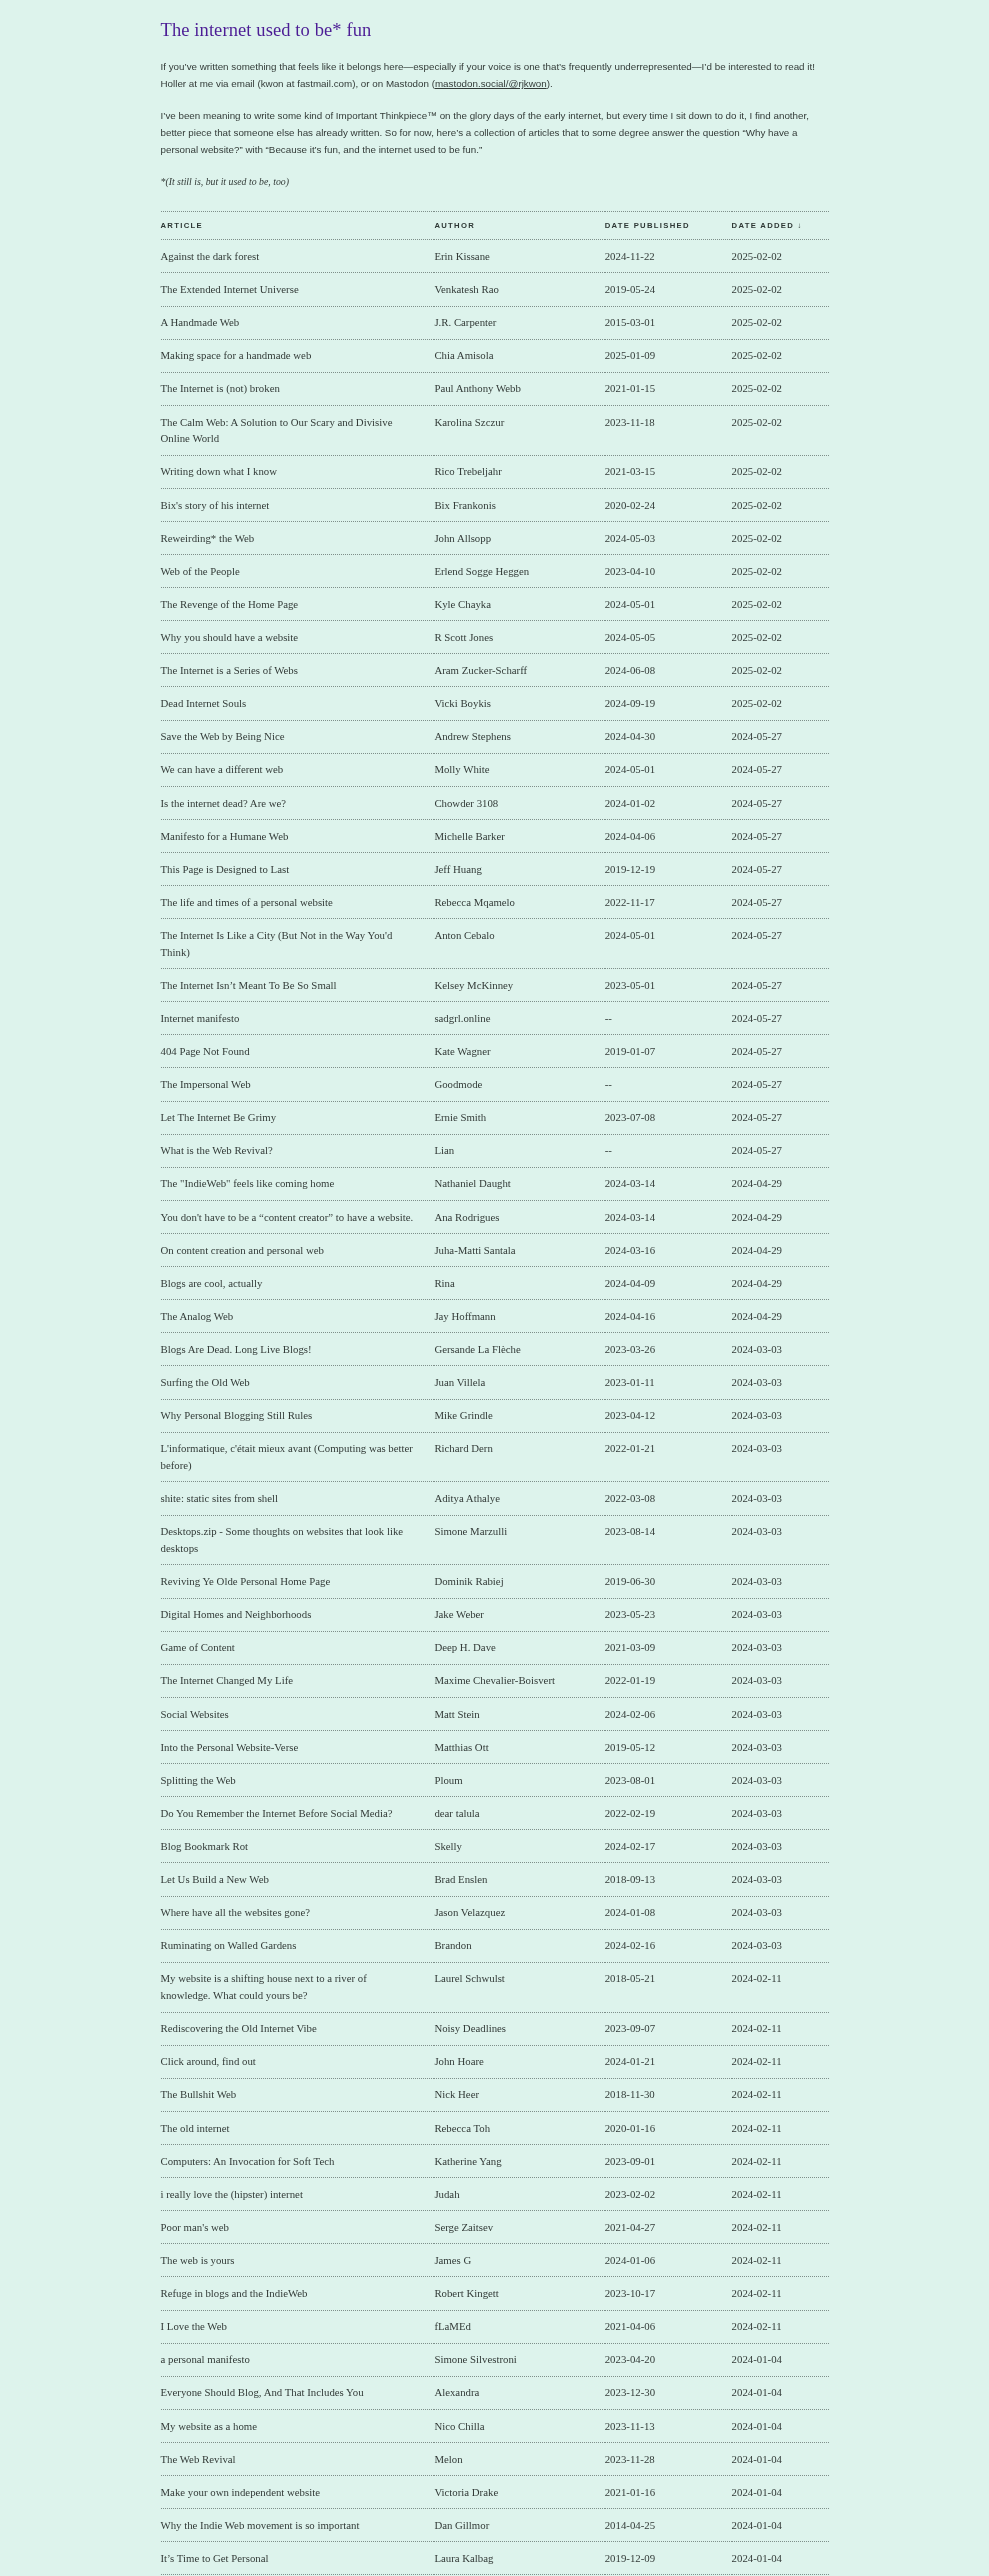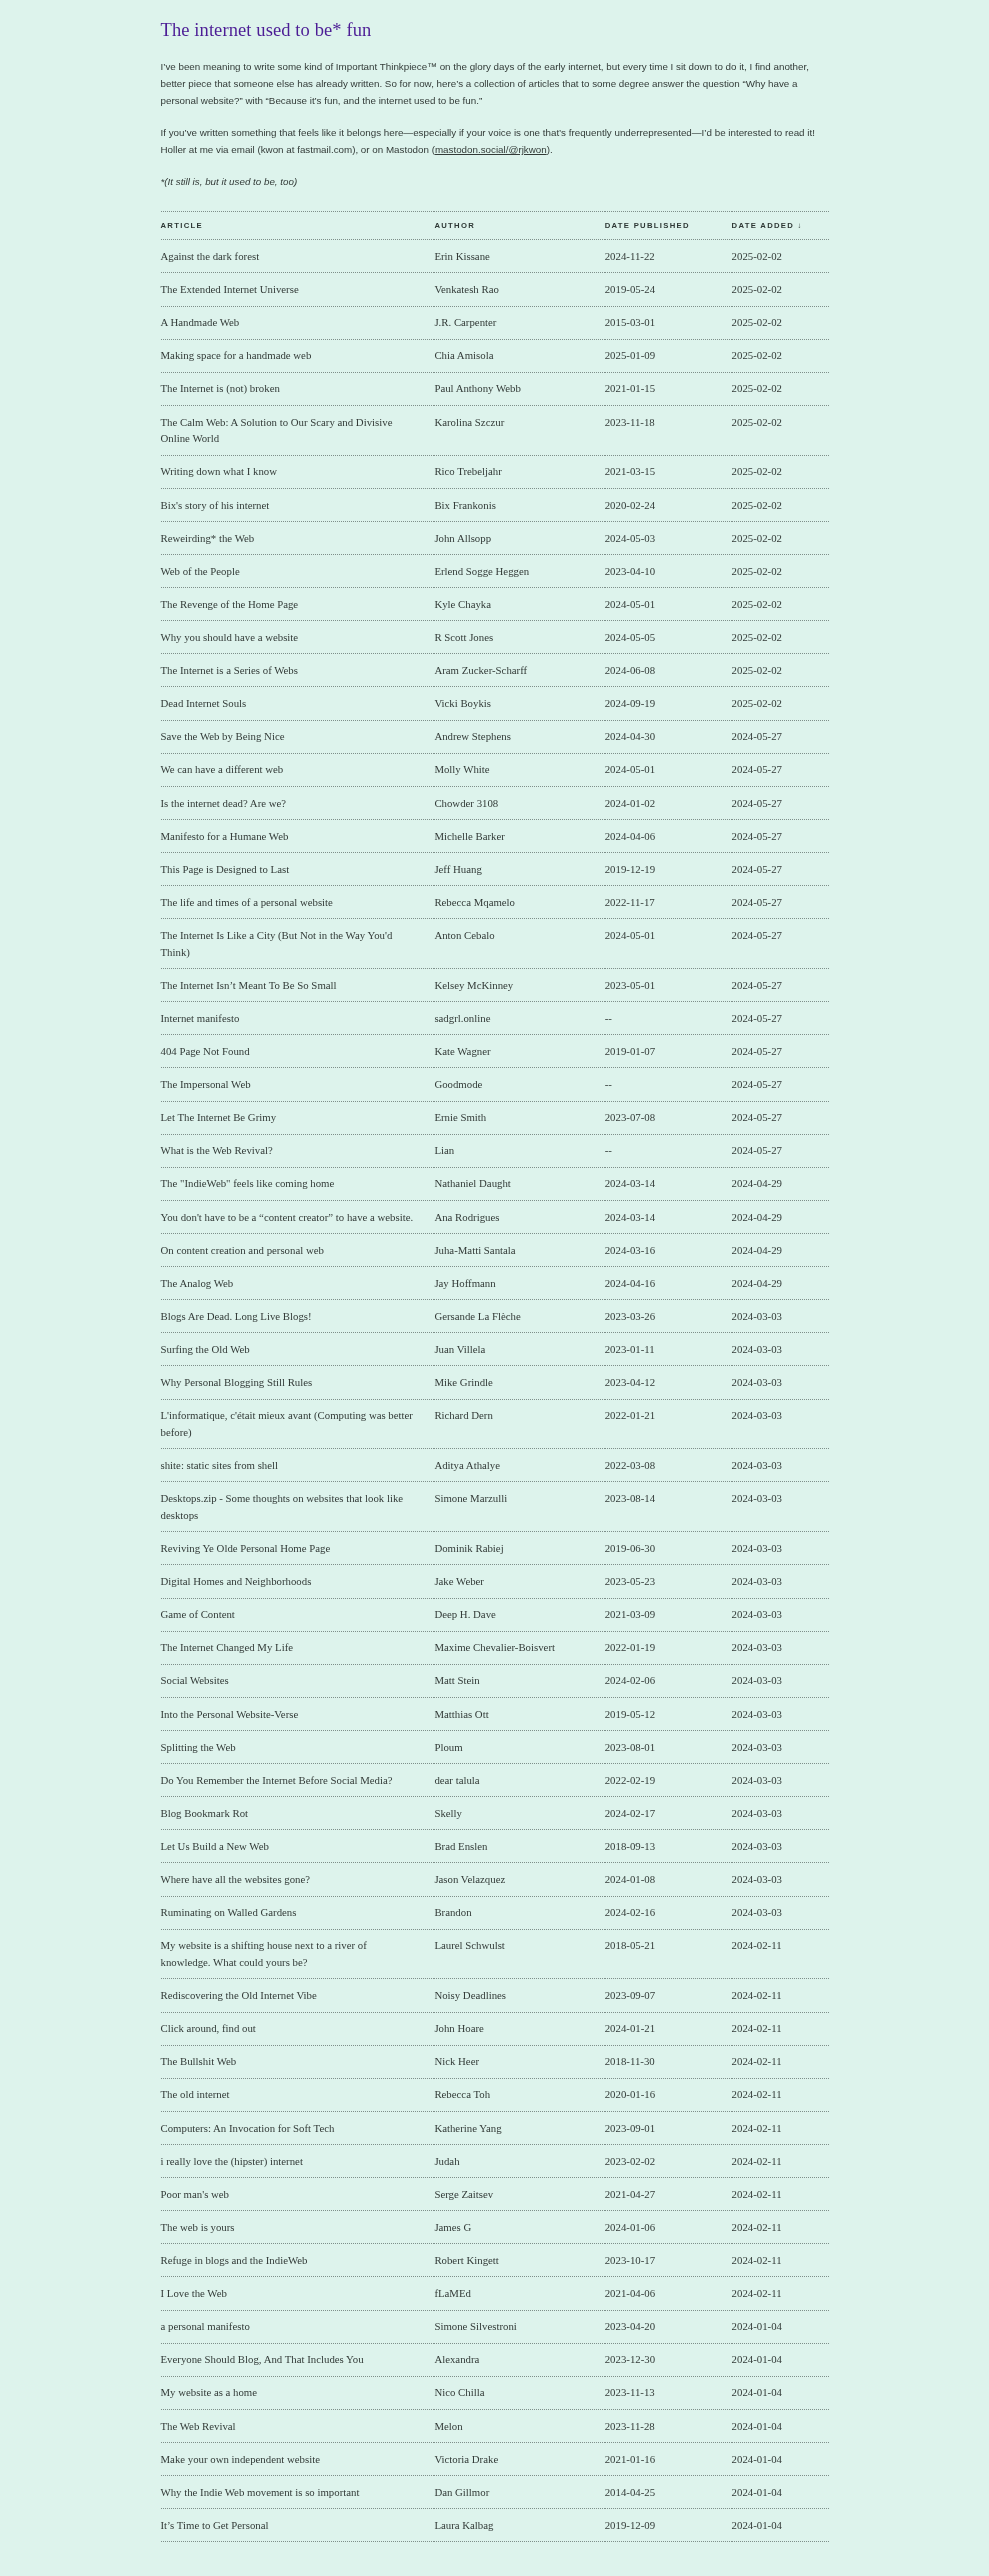--- a/index.html
+++ b/index.html
@@ -24,20 +24,21 @@
     letter-spacing: 0.1px;
   }
   .intro p {
     font-size: 9.8px;
     line-height: 1.72;
     margin: 0 0 15.5px 0;
   }
   .intro .footnote {
     font-style: italic;
     margin-bottom: 19.6px;
+    font-family: Liberation Serif, serif;
   }
   .link {
     text-decoration: underline;
     color: inherit;
     cursor: pointer;
   }
   table.articles {
     width: 100%;
     border-collapse: collapse;
     margin-top: 4.1px;
@@ -71,22 +72,22 @@
   .sort-icon { font-weight: 400; letter-spacing: 0; }
 </style>
 </head>
 <body>
 
 <div class="container">
 
   <h1 class="page-title">The internet used to be* fun</h1>
 
   <div class="intro">
+    <p><span>If you’ve written something that feels like it belongs here—especially if your voice is one that’s frequently underrepresented—I’d be interested to read it! Holler at me via email (kwon at fastmail.com), or on Mastodon (</span><span class="link">mastodon.social/@rjkwon</span><span>).</span></p>
     <p>I’ve been meaning to write some kind of Important Thinkpiece™ on the glory days of the early internet, but every time I sit down to do it, I find another, better piece that someone else has already written. So for now, here’s a collection of articles that to some degree answer the question “Why have a personal website?” with “Because it’s fun, and the internet used to be fun.”</p>
-    <p><span>If you’ve written something that feels like it belongs here—especially if your voice is one that’s frequently underrepresented—I’d be interested to read it! Holler at me via email (kwon at fastmail.com), or on Mastodon (</span><span class="link">mastodon.social/@rjkwon</span><span>).</span></p>
     <p class="footnote">*(It still is, but it used to be, too)</p>
   </div>
 
   <table class="articles">
     <thead>
       <tr>
         <th class="col-article"><span>ARTICLE</span></th>
         <th class="col-author"><span>AUTHOR</span></th>
         <th class="col-published"><span>DATE PUBLISHED</span></th>
         <th class="col-added"><span>DATE ADDED</span> <span class="sort-icon">↓</span></th>
@@ -267,20 +268,26 @@
           <td>2024-03-14</td>
           <td>2024-04-29</td>
         </tr>
         <tr>
           <td><span class="article-link">On content creation and personal web</span></td>
           <td>Juha-Matti Santala</td>
           <td>2024-03-16</td>
           <td>2024-04-29</td>
         </tr>
         <tr>
+          <td><span class="article-link">Blogs are cool, actually</span></td>
+          <td>Rina</td>
+          <td>2024-04-09</td>
+          <td>2024-04-29</td>
+        </tr>
+        <tr>
           <td><span class="article-link">The Analog Web</span></td>
           <td>Jay Hoffmann</td>
           <td>2024-04-16</td>
           <td>2024-04-29</td>
         </tr>
         <tr>
           <td><span class="article-link">Blogs Are Dead. Long Live Blogs!</span></td>
           <td>Gersande La Flèche</td>
           <td>2023-03-26</td>
           <td>2024-03-03</td>

